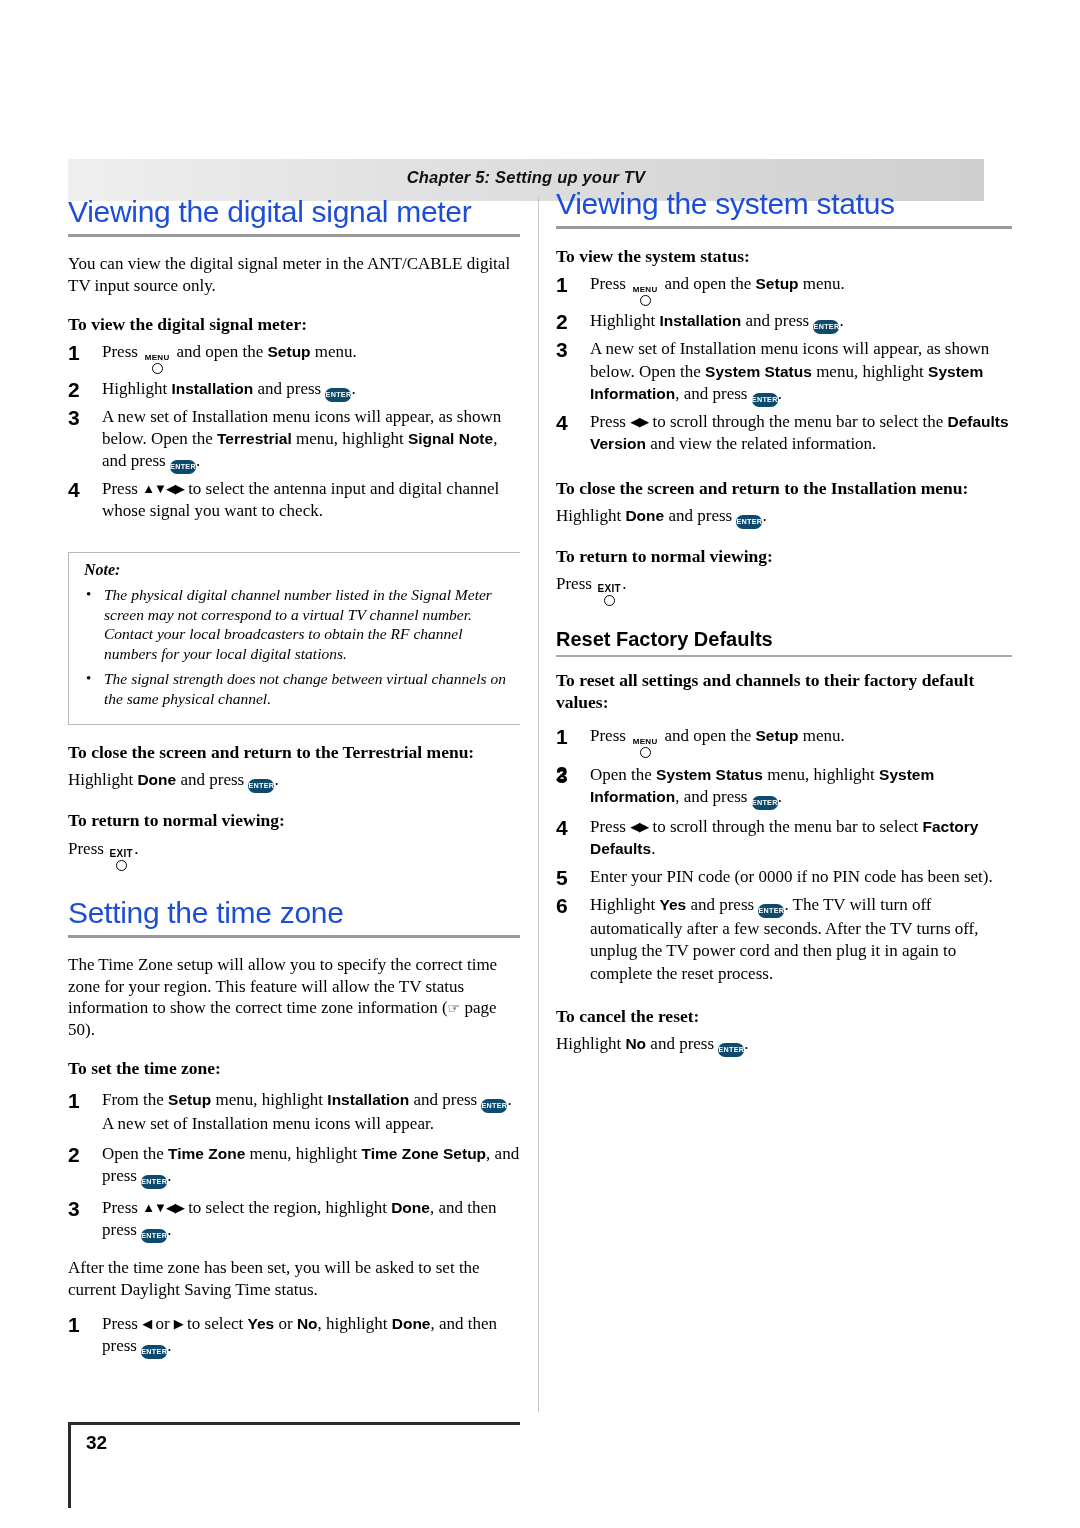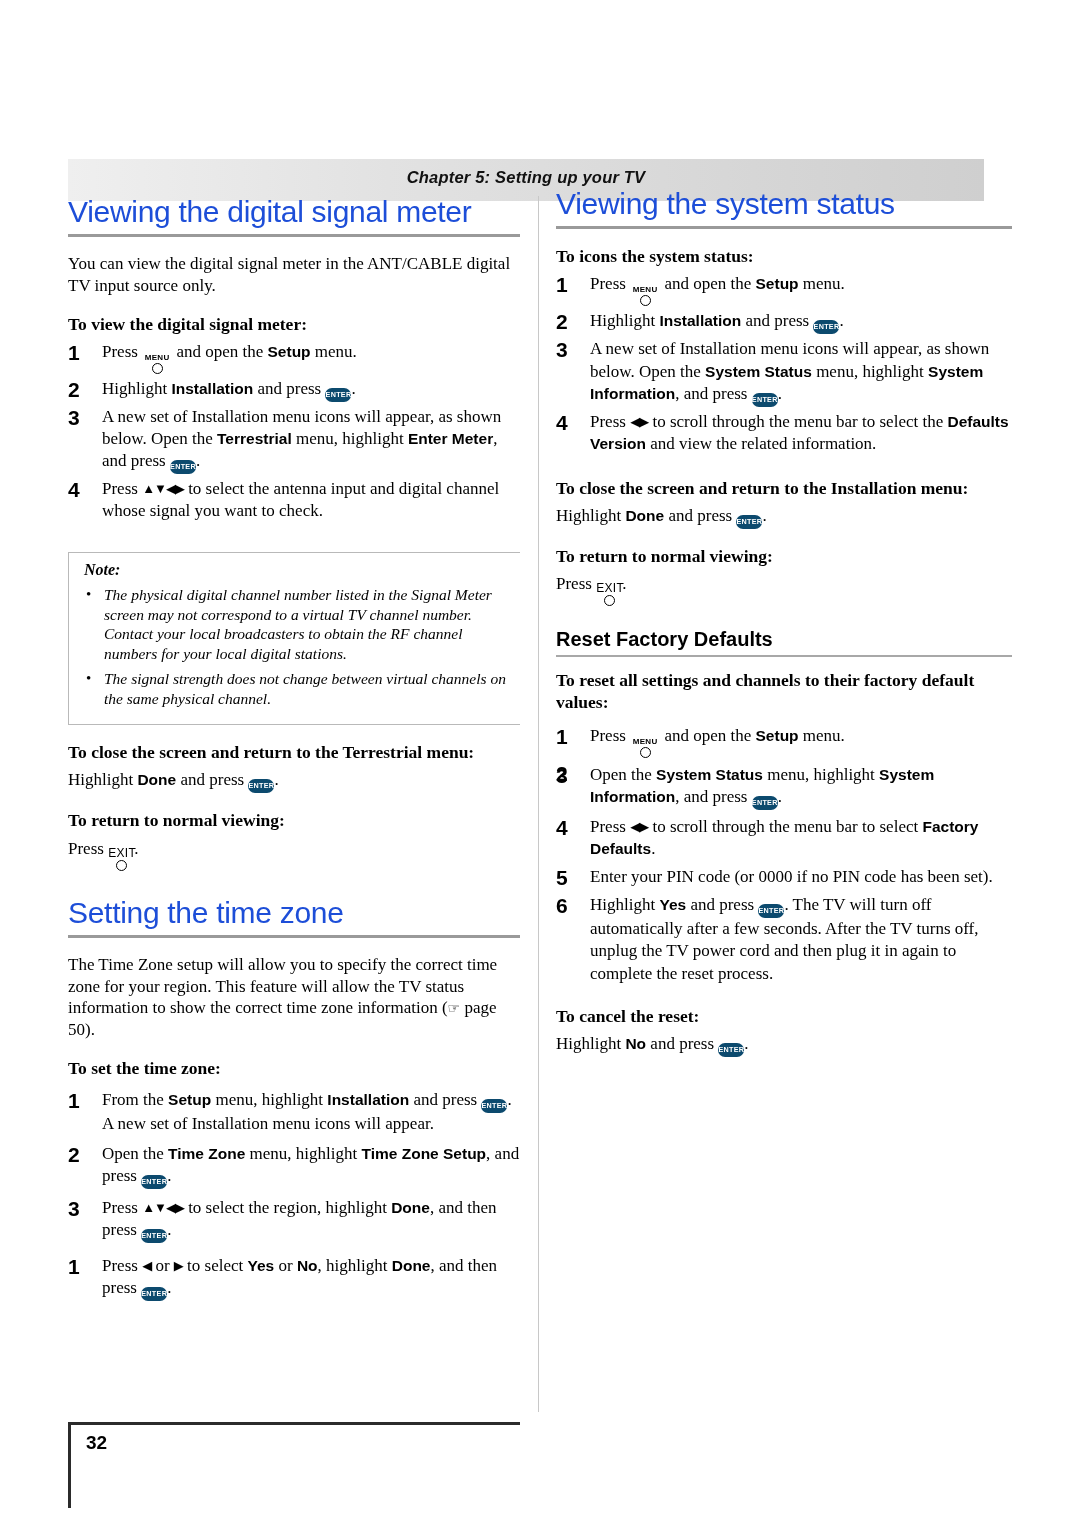--- a/index.html
+++ b/index.html
@@ -110,21 +110,21 @@
     line-height:1;
     text-align:center;
   }
   .key-menu { width:30px; }
   .key-menu .lbl { display:block; font-size:8px; font-weight:bold; letter-spacing:0.3px; }
   .key-menu .circ {
     display:block; width:11px; height:11px; margin:1px auto 0 auto;
     border:1.6px solid #000; border-radius:50%;
   }
   .key-exit { width:26px; }
-  .key-exit .lbl { display:block; font-size:12px; font-weight:normal; letter-spacing:0.3px;text-align:center; }
+  .key-exit .lbl { display:block; font-size:10px; font-weight:bold; letter-spacing:0.3px;text-align:center; }
   .key-exit .circ {
     display:block; width:11px; height:11px; margin:1px auto 0 auto;
     border:1.6px solid #000; border-radius:50%;
   }
   .key-enter {
     display:inline-block; vertical-align:-3px;
     width:26px; height:14px; border-radius:7px;
     background:#0c4a6e; color:#fff;
     font-family:"Liberation Sans", sans-serif; font-size:7.2px; font-weight:bold;
     line-height:14px; text-align:center; letter-spacing:0.3px;
@@ -181,21 +181,21 @@
       <li>
         <span class="n">1</span>
         <span>Press <span class="key key-menu"><span class="lbl">MENU</span><span class="circ"></span></span> and open the <span class="ui">Setup</span> menu.</span>
       </li>
       <li>
         <span class="n">2</span>
         <span>Highlight <span class="ui">Installation</span> and press <span class="key-enter">ENTER</span>.</span>
       </li>
       <li>
         <span class="n">3</span>
-        <span>A new set of Installation menu icons will appear, as shown below. Open the <span class="ui">Terrestrial</span> menu, highlight <span class="ui">Enter Meter</span>, and press <span class="key-enter">ENTER</span>.</span>
+        <span>A new set of Installation menu icons will appear, as shown below. Open the <span class="ui">Terrestrial</span> menu, highlight <span class="ui">Signal Note</span>, and press <span class="key-enter">ENTER</span>.</span>
       </li>
       <li>
         <span class="n">4</span>
         <span>Press <span class="arrows">▲▼◀▶</span> to select the antenna input and digital channel whose signal you want to check.</span>
       </li>
     </ol>
 
     <div class="note-box">
       <div class="note-title">Note:</div>
       <ul class="note-list">
@@ -225,36 +225,37 @@
       <li style="margin-top:8px;">
         <span class="n">2</span>
         <span>Open the <span class="ui">Time Zone</span> menu, highlight <span class="ui">Time Zone Setup</span>, and press <span class="key-enter">ENTER</span>.</span>
       </li>
       <li style="margin-top:8px;">
         <span class="n">3</span>
         <span>Press <span class="arrows">▲▼◀▶</span> to select the region, highlight <span class="ui">Done</span>, and then press <span class="key-enter">ENTER</span>.</span>
       </li>
     </ol>
 
+    <p class="body" style="margin-top:14px;">After the time zone has been set, you will be asked to set the current Daylight Saving Time status.</p>
 
 
     <ol class="steps" style="margin-top:12px;">
       <li>
         <span class="n">1</span>
         <span>Press <span class="arrows">◀</span> or <span class="arrows">▶</span> to select <span class="ui">Yes</span> or <span class="ui">No</span>, highlight <span class="ui">Done</span>, and then press <span class="key-enter">ENTER</span>.</span>
       </li>
     </ol>
   </div>
 
   <div class="col-right">
 
     <h1 class="sec">Viewing the system status</h1>
     <div class="sec-rule"></div>
 
-    <h3 class="bold" style="margin-top:8px;">To icons the system status:</h3>
+    <h3 class="bold" style="margin-top:8px;">To view the system status:</h3>
 
     <ol class="steps">
       <li>
         <span class="n">1</span>
         <span>Press <span class="key key-menu"><span class="lbl">MENU</span><span class="circ"></span></span> and open the <span class="ui">Setup</span> menu.</span>
       </li>
       <li>
         <span class="n">2</span>
         <span>Highlight <span class="ui">Installation</span> and press <span class="key-enter">ENTER</span>.</span>
       </li>

